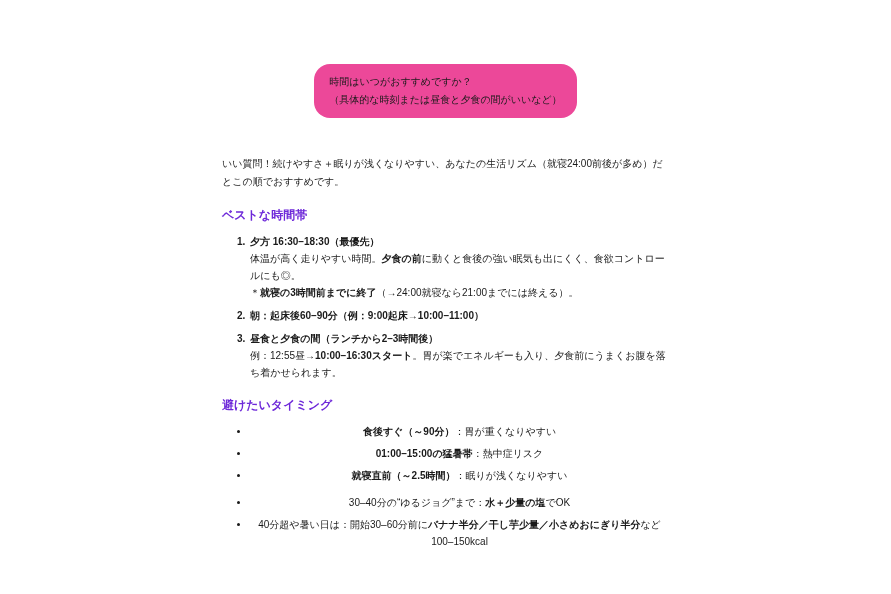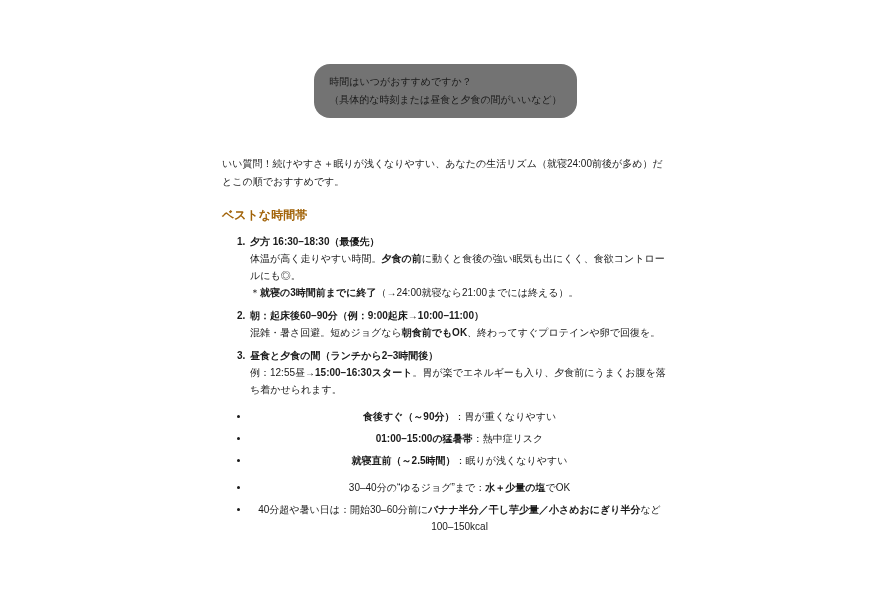--- a/index.html
+++ b/index.html
@@ -5,37 +5,37 @@
   html,body{margin:0;padding:0;}
   body{
     width:891px;height:594px;background:#ffffff;overflow:hidden;
     font-family:"Liberation Sans",sans-serif;
     color:#111111;
     -webkit-font-smoothing:antialiased;
   }
   .chat-column{width:447px;margin:0 auto;padding-top:64px;}
   .user-row{display:flex;justify-content:center;}
   .user-bubble{
-    background:#737373;
+    background:#ec4899;
     border-radius:16px;
     padding:9px 15px;
     font-size:10px;
     line-height:18px;
     white-space:pre-line;
     max-width:330px;
     color:#1a1a1a;
   }
   .assistant{
     margin-top:37px;
     font-size:10px;
     line-height:18px;
     color:#1a1a1a;
   }
   .md-p{margin:0 0 10px 0;}
-  .md-h3{font-size:12px;font-weight:bold;margin:15px 0 9px 0;color:#a16207;}
+  .md-h3{font-size:12px;font-weight:bold;margin:15px 0 9px 0;color:#6d28d9;}
   .md-ol{margin:6px 0 10px 0;padding-left:26px;line-height:17px;}
   .md-ol > li{margin-bottom:6px;padding-left:2px;}
   .md-ol > li::marker{font-weight:bold;}
   .md-ul{margin:4px 0 10px 0;padding-left:28px;list-style:disc;line-height:17px;text-align:center;}
   .md-ul > li{margin-bottom:5px;padding-left:0;}
   .li-title{font-weight:normal;}
   .li-body{font-weight:normal;}
   strong{font-weight:bold;}
 </style>
 </head>
@@ -50,27 +50,27 @@
       <p class="md-p"><span>いい質問！続けやすさ＋眠りが浅くなりやすい、あなたの生活リズム（就寝24:00前後が多め）だとこの順でおすすめです。</span></p>
       <h3 class="md-h3">ベストな時間帯</h3>
       <ol class="md-ol">
         <li>
           <div class="li-title"><strong>夕方 16:30–18:30（最優先）</strong></div>
           <div class="li-body"><span>体温が高く走りやすい時間。</span><strong>夕食の前</strong><span>に動くと食後の強い眠気も出にくく、食欲コントロールにも◎。</span></div>
           <div class="li-body"><span>＊</span><strong>就寝の3時間前までに終了</strong><span>（→24:00就寝なら21:00までには終える）。</span></div>
         </li>
         <li>
           <div class="li-title"><strong>朝：起床後60–90分（例：9:00起床→10:00–11:00）</strong></div>
-          <div class="li-body"><span>混雑・暑さ回避。短めジョグなら</span><strong>朝食前でもOK</strong><span>、終わってすぐプロテインや卵で回復を。</span></div>
         </li>
         <li>
           <div class="li-title"><strong>昼食と夕食の間（ランチから2–3時間後）</strong></div>
-          <div class="li-body"><span>例：12:55昼→</span><strong>15:00–16:30スタート</strong><span>。胃が楽でエネルギーも入り、夕食前にうまくお腹を落ち着かせられます。</span></div>
+          <div class="li-body"><span>例：12:55昼→</span><strong>10:00–16:30スタート</strong><span>。胃が楽でエネルギーも入り、夕食前にうまくお腹を落ち着かせられます。</span></div>
         </li>
       </ol>
+      <h3 class="md-h3">避けたいタイミング</h3>
       <ul class="md-ul">
         <li><strong>食後すぐ（～90分）</strong><span>：胃が重くなりやすい</span></li>
         <li><strong>01:00–15:00の猛暑帯</strong><span>：熱中症リスク</span></li>
         <li><strong>就寝直前（～2.5時間）</strong><span>：眠りが浅くなりやすい</span></li>
       </ul>
       <ul class="md-ul">
         <li><span>30–40分の“ゆるジョグ”まで：</span><strong>水＋少量の塩</strong><span>でOK</span></li>
         <li><span>40分超や暑い日は：開始30–60分前に</span><strong>バナナ半分／干し芋少量／小さめおにぎり半分</strong><span>など100–150kcal</span></li>
       </ul>
     </div>

